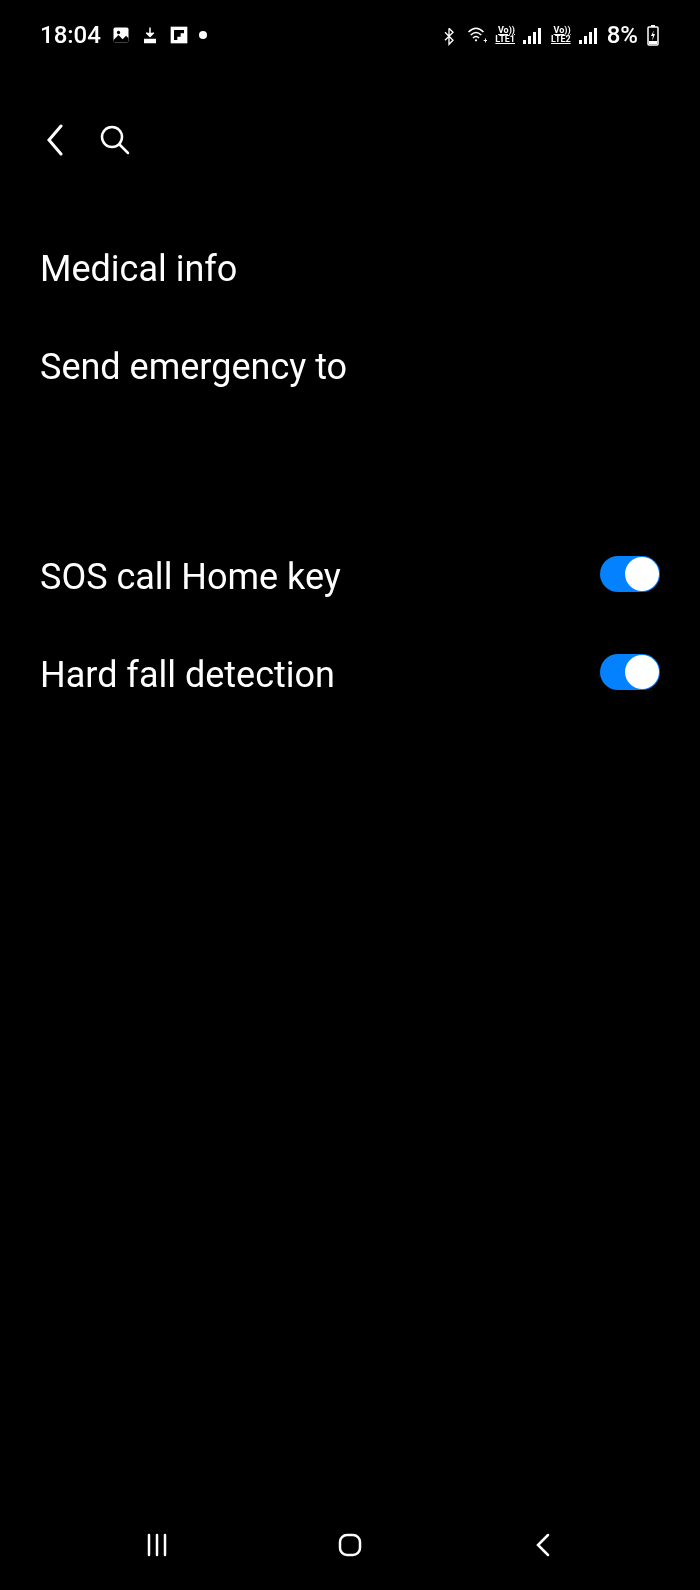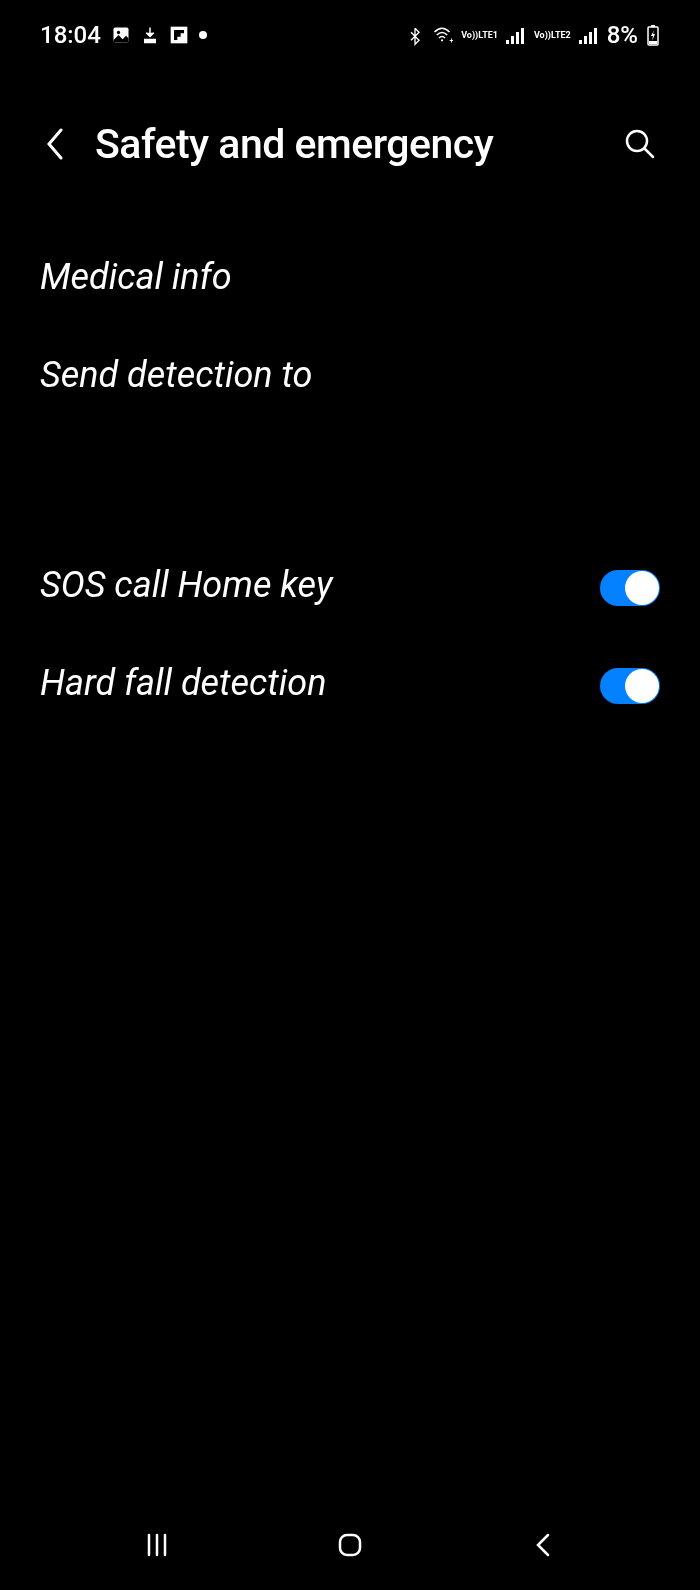--- a/index.html
+++ b/index.html
@@ -75,24 +75,23 @@
       align-items: center;
       justify-content: center;
       cursor: pointer;
     }
     .content {
       padding: 30px 0;
     }
     .setting-item {
       padding: 28px 40px;
       display: flex;
-      align-items: flex-end;
+      align-items: flex-start;
       justify-content: space-between;
       cursor: pointer;
-      font-style: italic;
     }
     .setting-item.tall {
       padding: 28px 40px 85px 40px;
     }
     .setting-label {
       font-size: 36px;
       font-weight: 400;
     }
     .gap-spacer {
       height: 55px;
@@ -134,22 +133,24 @@
       cursor: pointer;
     }
     .dot {
       width: 8px;
       height: 8px;
       background: #ffffff;
       border-radius: 50%;
     }
     .volte-label {
       display: flex;
+      flex-direction: column;
       align-items: flex-end;
       line-height: 1;
+      text-decoration: underline;
     }
   </style>
 </head>
 <body>
 
 <div class="status-bar">
   <div class="status-left">
     <span>18:04</span>
     <span class="status-icon">
       <svg width="20" height="20" viewBox="0 0 24 24">
@@ -219,35 +220,34 @@
     </span>
   </div>
 </div>
 
 <div class="header">
   <div class="back-chevron">
     <svg width="20" height="32" viewBox="0 0 20 32">
       <path d="M16 2 L4 16 L16 30" stroke="#ffffff" stroke-width="3" fill="none" stroke-linecap="round"></path>
     </svg>
   </div>
-  <div class="page-title">Safety and emergency</div>
   <div class="search-btn">
     <svg width="32" height="32" viewBox="0 0 32 32">
       <circle cx="13" cy="13" r="10" stroke="#ffffff" stroke-width="2.5" fill="none"></circle>
       <line x1="21" y1="21" x2="29" y2="29" stroke="#ffffff" stroke-width="2.5" stroke-linecap="round"></line>
     </svg>
   </div>
 </div>
 
 <div class="content">
   <div class="setting-item">
     <span class="setting-label">Medical info</span>
   </div>
   <div class="setting-item tall">
-    <span class="setting-label">Send detection to</span>
+    <span class="setting-label">Send emergency to</span>
   </div>
   <div class="gap-spacer"></div>
   <div class="setting-item">
     <span class="setting-label">SOS call Home key</span>
     <div class="toggle">
       <div class="toggle-knob"></div>
     </div>
   </div>
   <div class="setting-item">
     <span class="setting-label">Hard fall detection</span>

